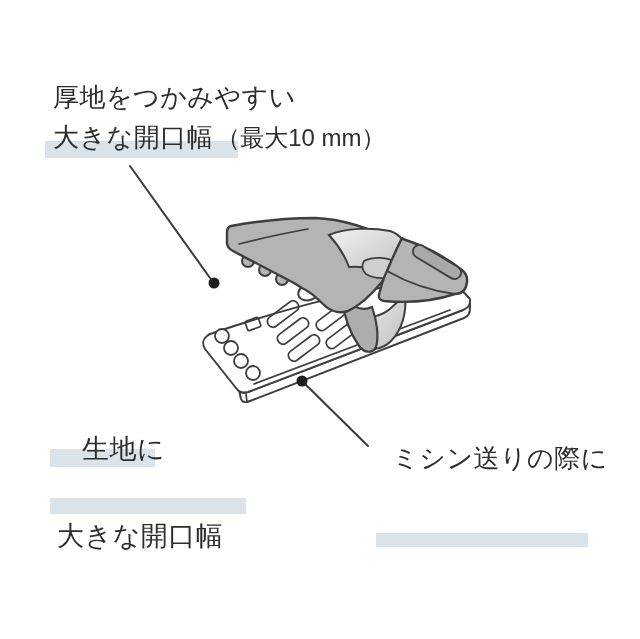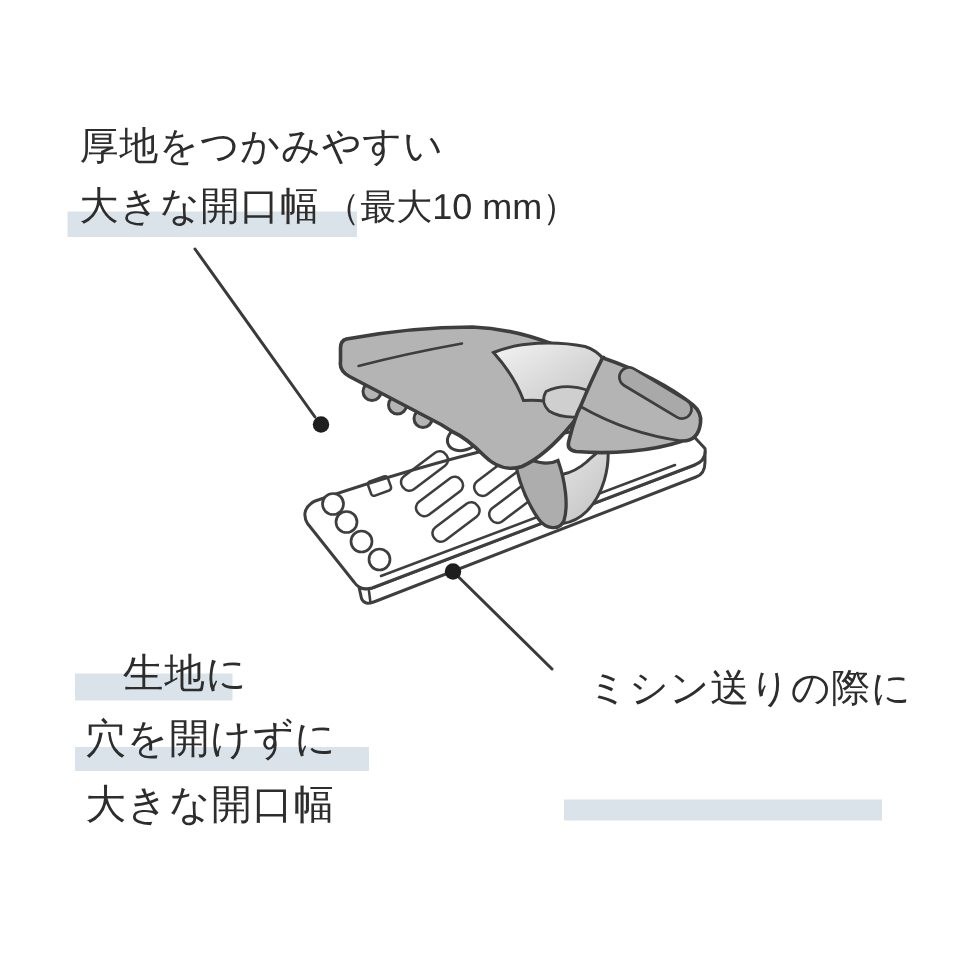--- a/index.html
+++ b/index.html
@@ -37,21 +37,20 @@
   <div class="hl hl-l2"></div>
   <div class="hl hl-r"></div>
 
   <div class="txt top-line1">厚地をつかみやすい</div>
   <div class="txt top-line2">
     <span>大きな開口幅</span>
     <span class="sub">（最大10 mm）</span>
   </div>
 
   <div class="txt bl-line1">生地に</div>
-  <div class="txt bl-line2">穴を開けずに</div>
   <div class="txt bl-line3">大きな開口幅</div>
 
   <div class="br-block">
     <div class="line">ミシン送りの際に</div>
   </div>
 
   <svg class="art" width="640" height="639" viewBox="0 0 640 639">
     <defs>
       <linearGradient id="bandGrad" x1="0" y1="0" x2="1" y2="1">
         <stop offset="0" stop-color="#f3f3f3"></stop>

